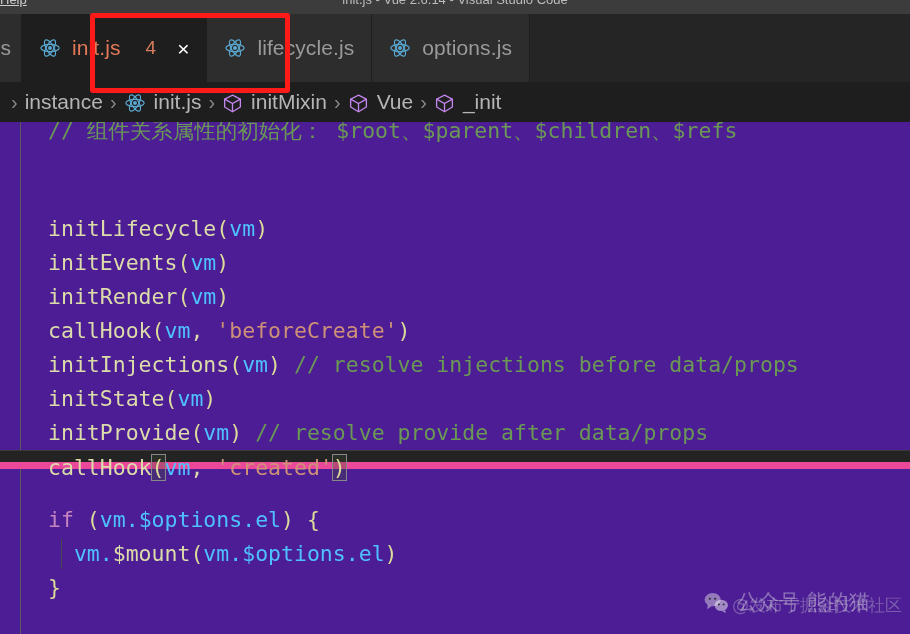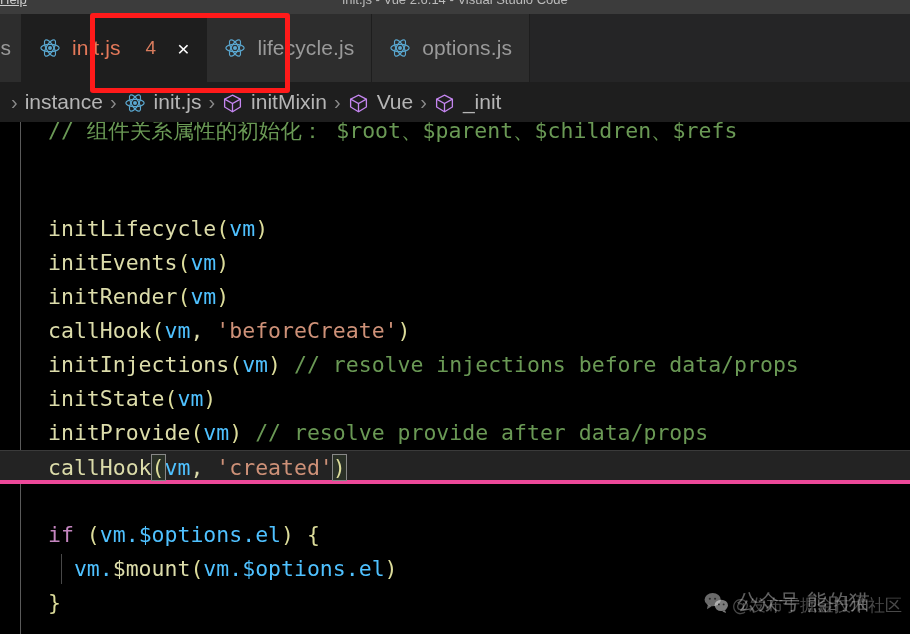--- a/index.html
+++ b/index.html
@@ -130,21 +130,21 @@
   .bc-item { display: inline-flex; align-items: flex-end; gap: 8px; cursor: pointer; }
   .bc-text { color: #b5b5b5; }
   .cube-icon { width: 21px; height: 21px; display: block; flex: none; }
 
   
   .editor {
     position: absolute;
     left: 0; top: 122px;
     width: 910px;
     height: 512px;
-    background: #000000;
+    background: #4c1d95;
     overflow: hidden;
   }
   .editor-left-rule {
     position: absolute;
     left: 20px; top: 0;
     width: 1px; height: 512px;
     background: #5a5a5a;
   }
   .code {
     position: absolute;
@@ -156,22 +156,22 @@
     white-space: pre;
   }
   .line {
     position: relative;
     height: 34px;
     padding-left: 48px;
   }
   .line.current {
     background: #232323;
     border-top: 1px solid #3a3a3a;
-    border-bottom: 4px solid #ec4899;
-    height: 34px;
+    border-bottom: 7px solid #ec4899;
+    height: 19px;
   }
   .line.clipped-top { height: 22px; line-height: 18px; overflow: hidden; }
   .indent-guide {
     position: absolute;
     left: 61px; top: 2px;
     width: 1px; height: 30px;
     background: #484848;
   }
 
   

